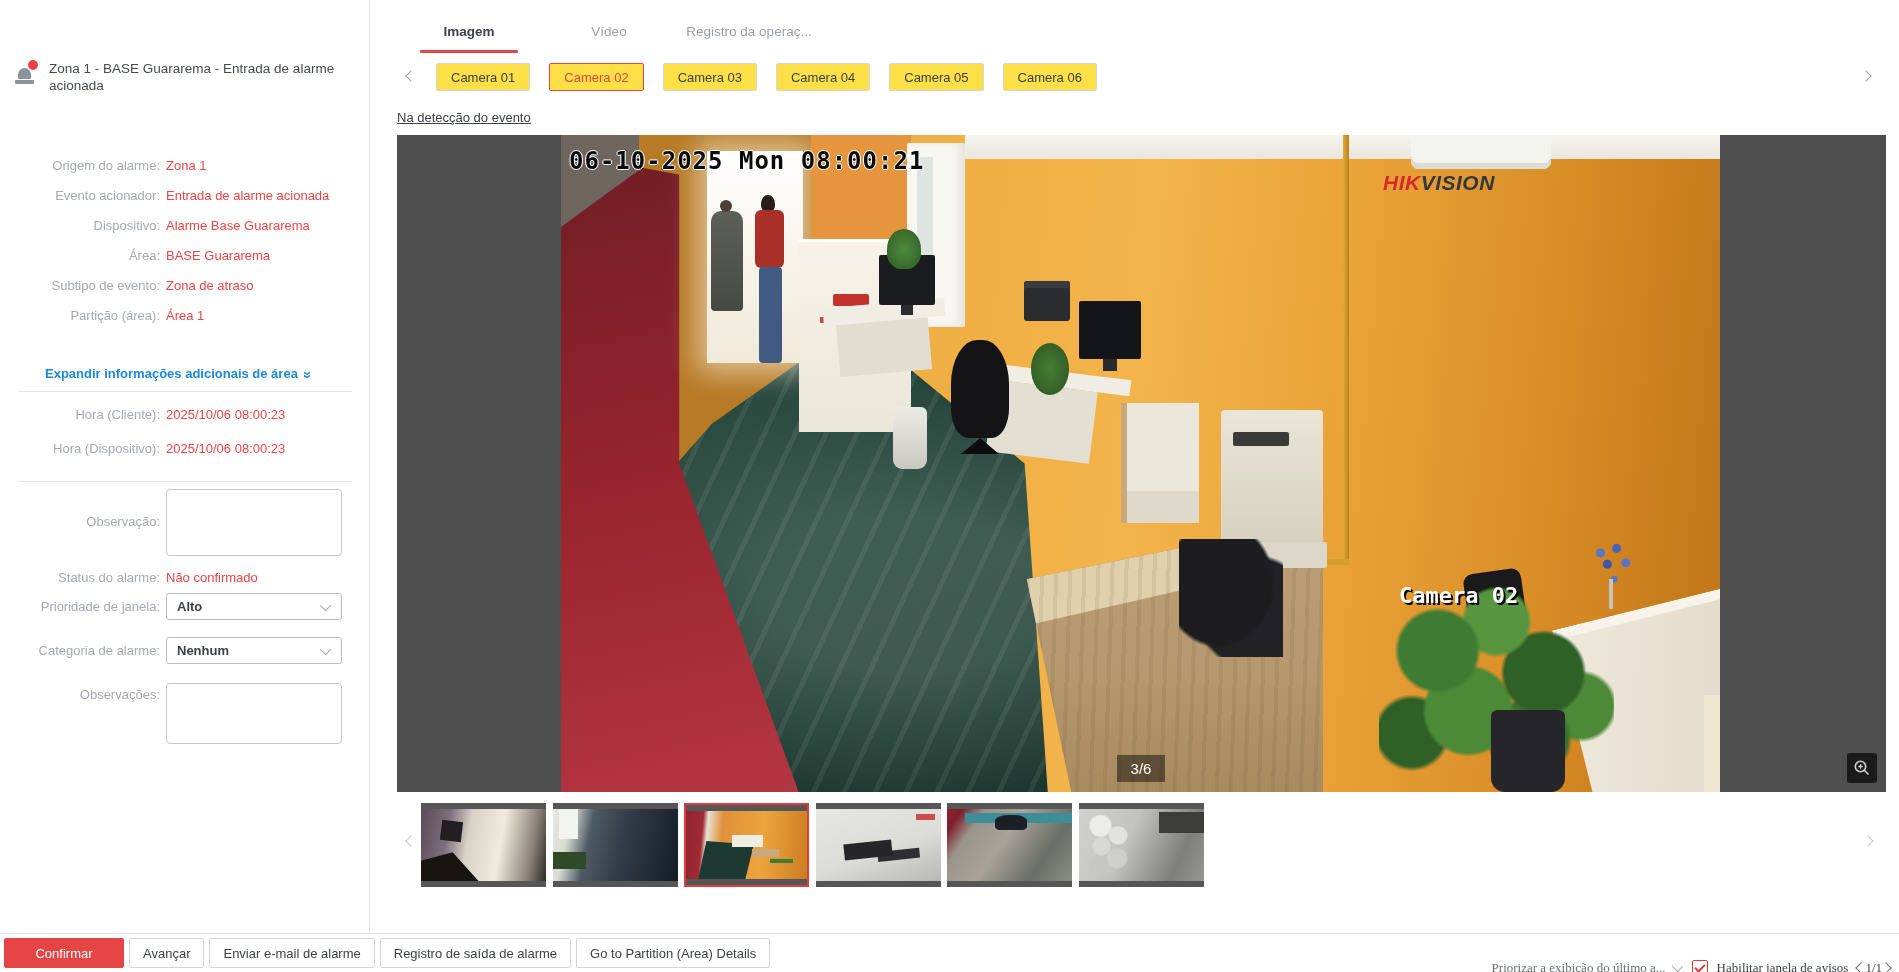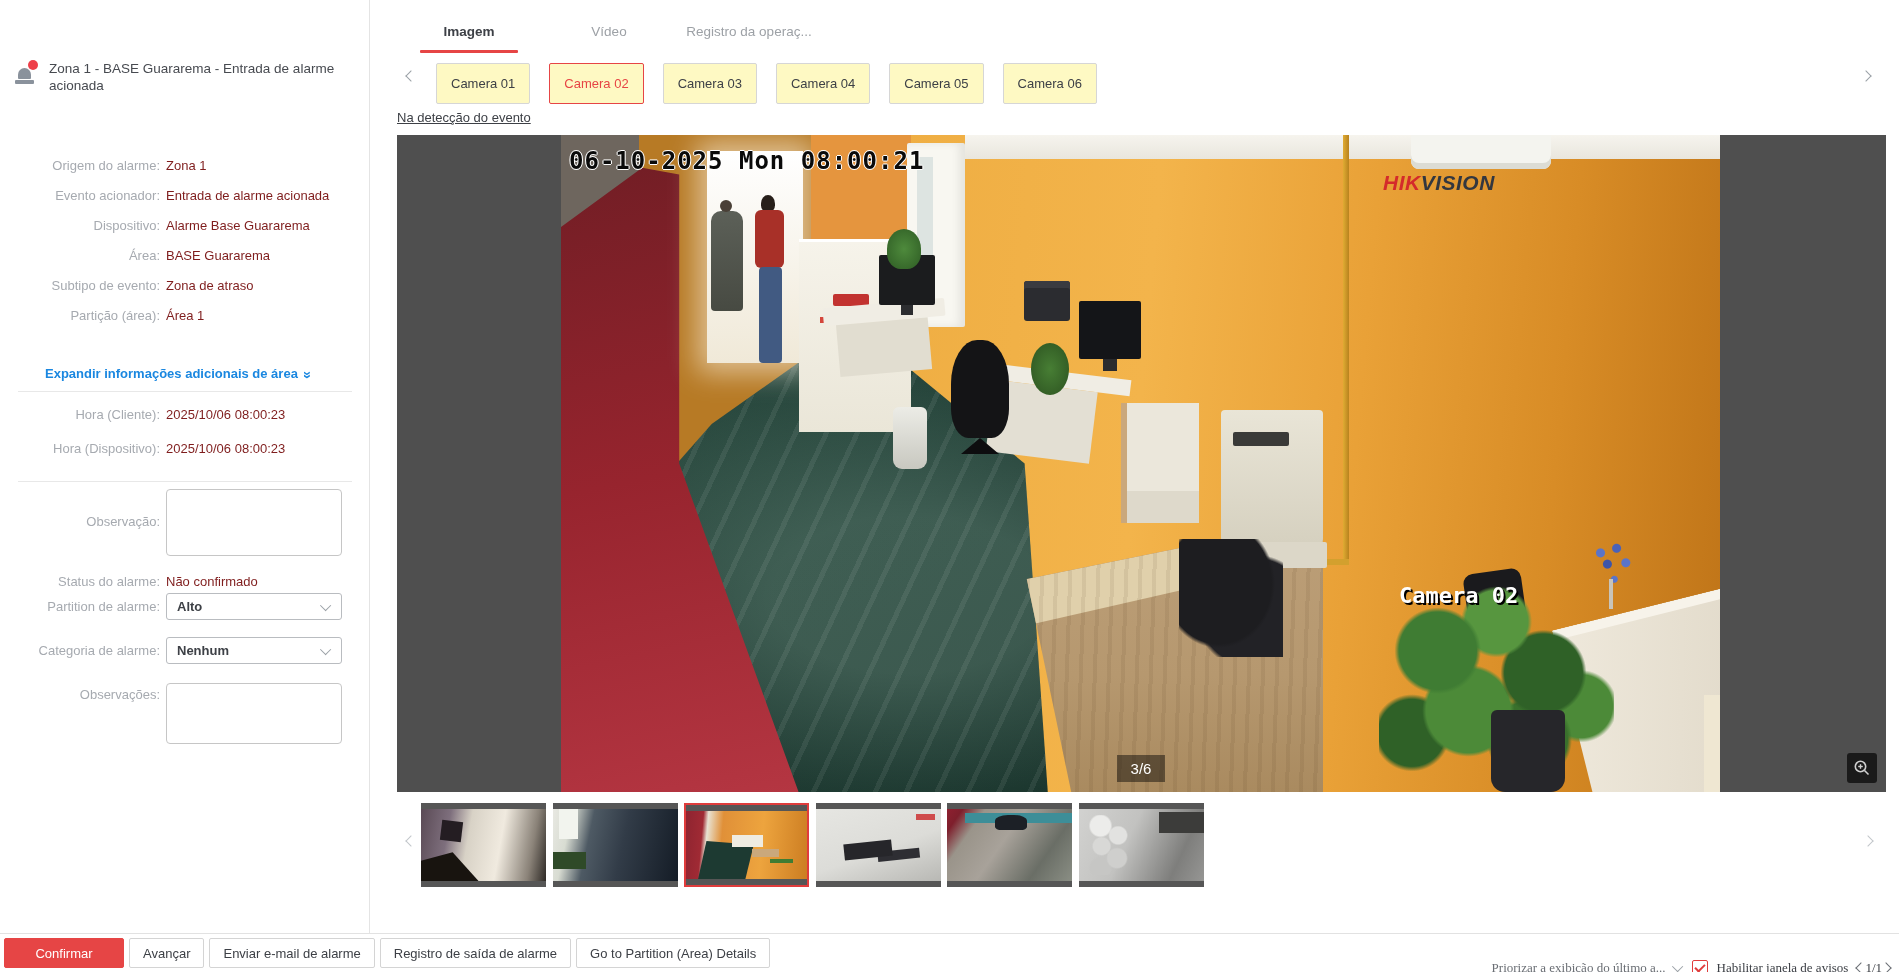--- a/index.html
+++ b/index.html
@@ -21,30 +21,30 @@
   .alarm-ico::after { content:""; position:absolute; left:2px; top:20px; width:19px; height:4px;
       background:#8a929c; border-radius:1px; }
   .alarm-ico .dot { position:absolute; right:1px; top:0; width:10px; height:10px; background:#ee3f49; border-radius:50%; }
   .side-title { width:292px; font-size:13.5px; line-height:17px; color:#474a50; }
 
   .info-rows { position:absolute; left:0; width:360px; }
   .rows1 { top:158px; } .rows2 { top:407px; }
   .row { display:flex; align-items:flex-start; height:30px; }
   .rows2 .row { height:34px; }
   .lbl { width:160px; text-align:right; color:#a6aab0; padding-right:6px; flex:0 0 160px; }
-  .val { color:#7f1d1d; white-space:nowrap; }
+  .val { color:#ef4444; white-space:nowrap; }
 
   .expand-link { position:absolute; left:45px; top:366px; color:#1a87e0; font-weight:bold; cursor:pointer; display:flex; align-items:center; gap:6px; }
   .dbl-chev { display:inline-block; transform:rotate(90deg) translateX(1px); font-size:14px; line-height:10px; }
 
   .hdiv { position:absolute; left:18px; width:334px; height:1px; background:#e8e8e8; }
   .hdiv1 { top:391px; } .hdiv2 { top:481px; }
 
   .frow { position:absolute; left:0; width:360px; display:flex; }
-  .obs1-lbl { top:514px; } .status-row { top:565px; height:24px; align-items:flex-end; }
+  .obs1-lbl { top:514px; } .status-row { top:565px; height:24px; align-items:center; }
   .prio-row { top:593px; height:27px; align-items:center; }
   .cat-row { top:637px; height:27px; align-items:center; }
   .obs2-lbl { top:687px; }
 
   .ta { position:absolute; left:166px; width:176px; border:1px solid #c6c6c6; border-radius:4px;
         resize:none; background:#fff; outline:none; font-family:inherit; font-size:13px; padding:4px 6px; box-sizing:border-box; }
   .ta1 { top:489px; height:67px; } .ta2 { top:683px; height:61px; }
 
   .ddl { position:absolute; left:166px; width:176px; height:27px; border:1px solid #b9bcc0; border-radius:3px;
          background:#fff; display:flex; align-items:center; padding:0 10px; box-sizing:border-box; cursor:pointer; }
@@ -59,21 +59,21 @@
   .tabs { position:absolute; left:399px; top:18px; display:flex; }
   .tab { position:relative; width:140px; text-align:center; padding:6px 0 14px 0; color:#9da1a6; font-size:13.5px; cursor:pointer; }
   .tab.active { color:#3d4046; font-weight:bold; }
   .tab.active::after { content:""; position:absolute; left:21px; right:21px; bottom:0; height:3px; background:#e64545; border-radius:1px; }
 
   
   .cam-row { position:absolute; left:397px; top:63px; width:1489px; height:28px; }
   .cam-scroll { position:absolute; top:9px; cursor:pointer; }
   .cam-prev { left:10px; } .cam-next { right:16px; }
   .cam-btns { position:absolute; left:39px; top:0; display:flex; gap:19px; }
-  .cam-btn { height:41px; padding:0 14px; background:#fef9c3; border:1px solid #d6d6d6; border-radius:2px;
+  .cam-btn { height:28px; padding:0 14px; background:#fde047; border:1px solid #d6d6d6; border-radius:2px;
              color:#3d4046; font-size:13px; white-space:nowrap; }
   .cam-btn.selected { border-color:#e64545; color:#e64545; }
 
   .section-label { position:absolute; left:397px; top:110px; font-size:13px; color:#3d4046;text-decoration:underline; }
 
   
   .viewer { position:absolute; left:397px; top:135px; width:1489px; height:657px; background:#4f4f4f; }
   .photo  { position:absolute; left:164px; top:0; width:1159px; height:657px; overflow:hidden; background:#b77a25; }
   .ph, .ph::before, .ph::after { position:absolute; }
   .ph { inset:auto; }
@@ -294,21 +294,21 @@
       <span class="lbl">Observação:</span>
     </div>
     <textarea class="ta ta1" style=""></textarea>
 
     <div class="frow status-row">
       <span class="lbl">Status do alarme:</span>
       <span class="val">Não confirmado</span>
     </div>
 
     <div class="frow prio-row">
-      <span class="lbl">Partition de alarme:</span>
+      <span class="lbl">Prioridade de janela:</span>
     </div>
     <div class="ddl ddl1">
       <span class="txt">Alto</span>
       <span class="chev chev-down"></span>
     </div>
 
     <div class="frow cat-row">
       <span class="lbl">Categoria de alarme:</span>
     </div>
     <div class="ddl ddl2">

